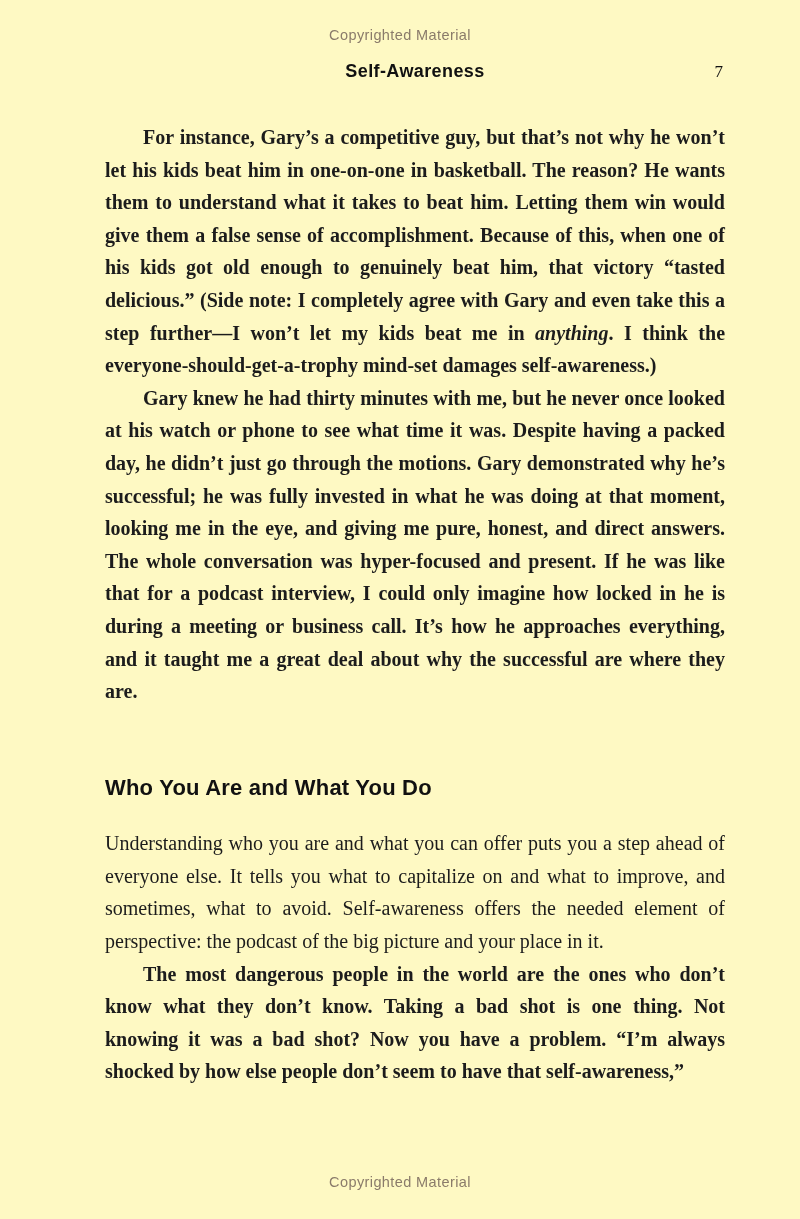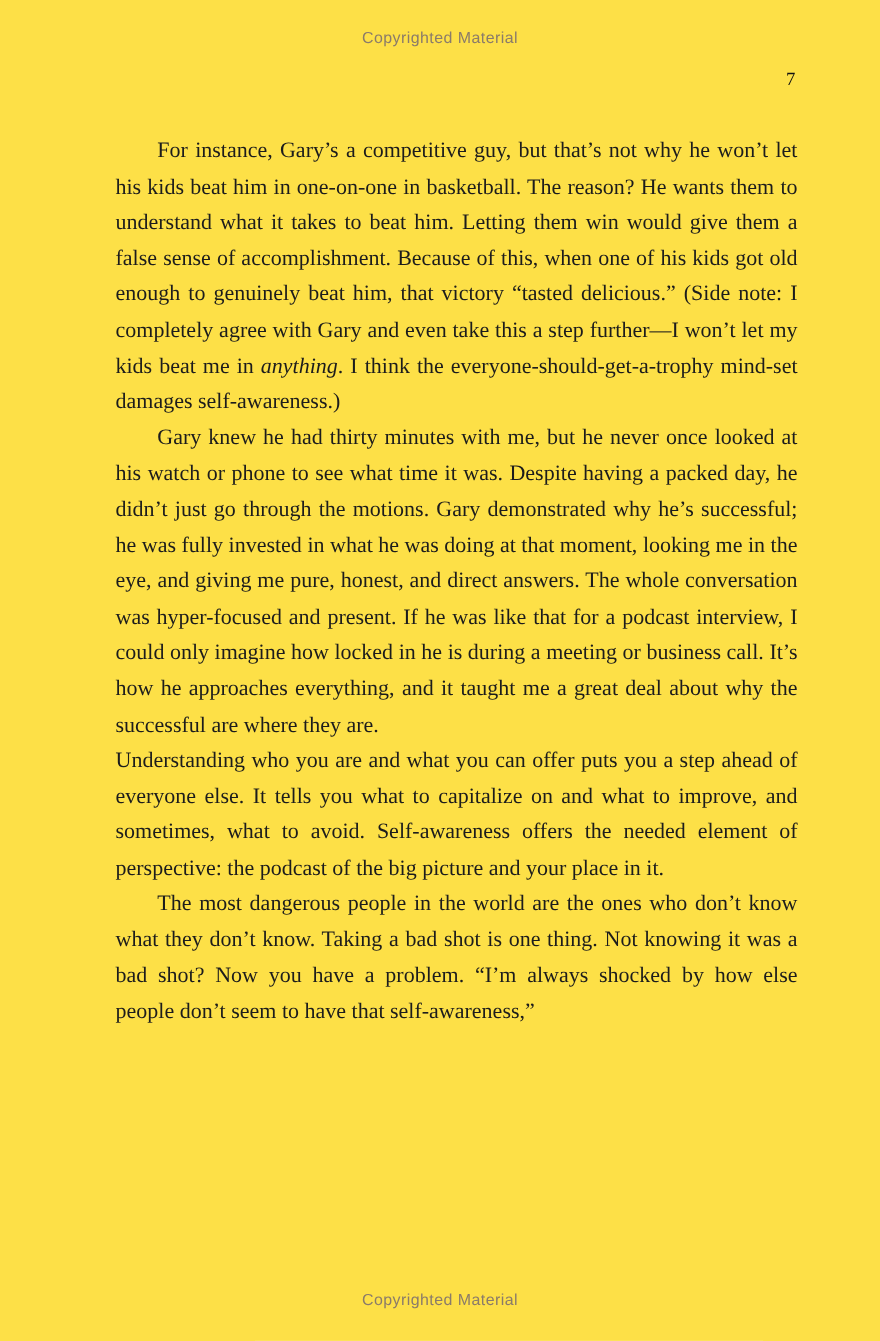--- a/index.html
+++ b/index.html
@@ -1,21 +1,21 @@
 <!DOCTYPE html>
 <html><head>
 <meta charset="utf-8">
 <style>
   * { margin: 0; padding: 0; box-sizing: border-box; }
   html, body { background: #ffffff; }
   .page {
     position: relative;
     width: 800px;
     height: 1219px;
-    background: #fde047;
+    background: #fef9c3;
     font-family: "Liberation Serif", serif;
     color: #1c1c1c;
     overflow: hidden;
   }
   .copyright {
     position: absolute;
     left: 0;
     width: 100%;
     text-align: center;
     font-family: "Liberation Sans", sans-serif;
@@ -51,50 +51,52 @@
   }
   .body-text {
     position: absolute;
     top: 121px;
     left: 105px;
     width: 620px;
     font-size: 20px;
     line-height: 32.6px;
     text-align: justify;
   }
-  .body-text p.indent { text-indent: 38px; }
+  .body-text p.indent { text-indent: 38px; font-weight: bold; }
   .body-text em { font-style: italic; }
   h2.section-heading {
     font-family: "Liberation Sans", sans-serif;
     font-weight: bold;
     font-size: 22px;
     letter-spacing: 0.2px;
     color: #111111;
     text-align: left;
     margin-top: 64px;
     margin-bottom: 23px;
   }
 </style>
 </head>
 <body>
 
 <div class="page">
 
   <div class="copyright top">Copyrighted Material</div>
 
   <div class="header">
+    <span class="running-title">Self-Awareness</span>
     <span class="page-number">7</span>
   </div>
 
   <div class="body-text">
 
     <p class="indent"><span>For instance, Gary’s a competitive guy, but that’s not why he won’t let his kids beat him in one-on-one in basketball. The reason? He wants them to understand what it takes to beat him. Letting them win would give them a false sense of accomplishment. Because of this, when one of his kids got old enough to genuinely beat him, that victory “tasted delicious.” (Side note: I completely agree with Gary and even take this a step further—I won’t let my kids beat me in </span><em>anything</em><span>. I think the everyone-should-get-a-trophy mind-set damages self-awareness.)</span></p>
 
     <p class="indent">Gary knew he had thirty minutes with me, but he never once looked at his watch or phone to see what time it was. Despite having a packed day, he didn’t just go through the motions. Gary demonstrated why he’s successful; he was fully invested in what he was doing at that moment, looking me in the eye, and giving me pure, honest, and direct answers. The whole conversation was hyper-focused and present. If he was like that for a podcast interview, I could only imagine how locked in he is during a meeting or business call. It’s how he approaches everything, and it taught me a great deal about why the successful are where they are.</p>
 
+    <h2 class="section-heading">Who You Are and What You Do</h2>
 
     <p>Understanding who you are and what you can offer puts you a step ahead of everyone else. It tells you what to capitalize on and what to improve, and sometimes, what to avoid. Self-awareness offers the needed element of perspective: the podcast of the big picture and your place in it.</p>
 
     <p class="indent">The most dangerous people in the world are the ones who don’t know what they don’t know. Taking a bad shot is one thing. Not knowing it was a bad shot? Now you have a problem. “I’m always shocked by how else people don’t seem to have that self-awareness,”</p>
 
   </div>
 
   <div class="copyright bottom">Copyrighted Material</div>
 
 </div>

